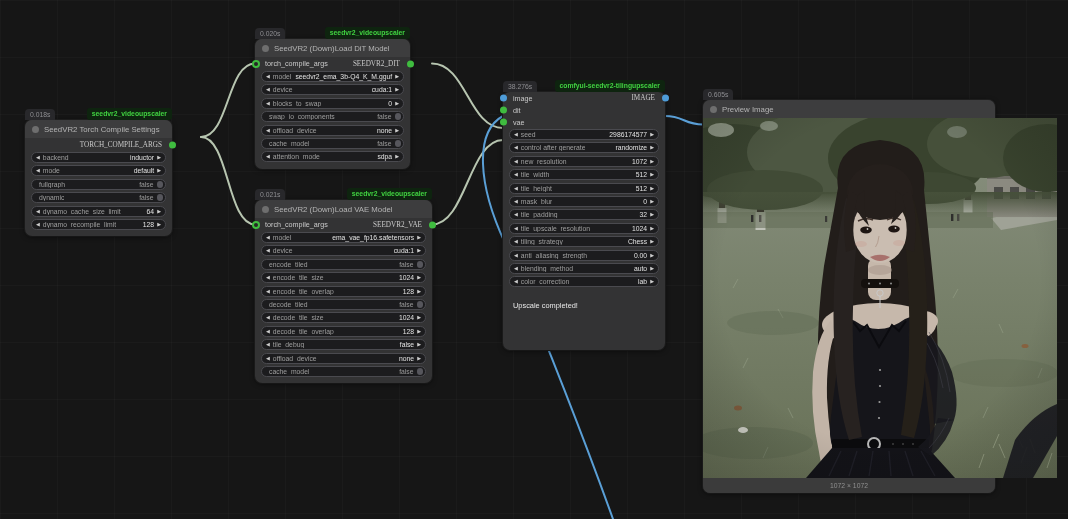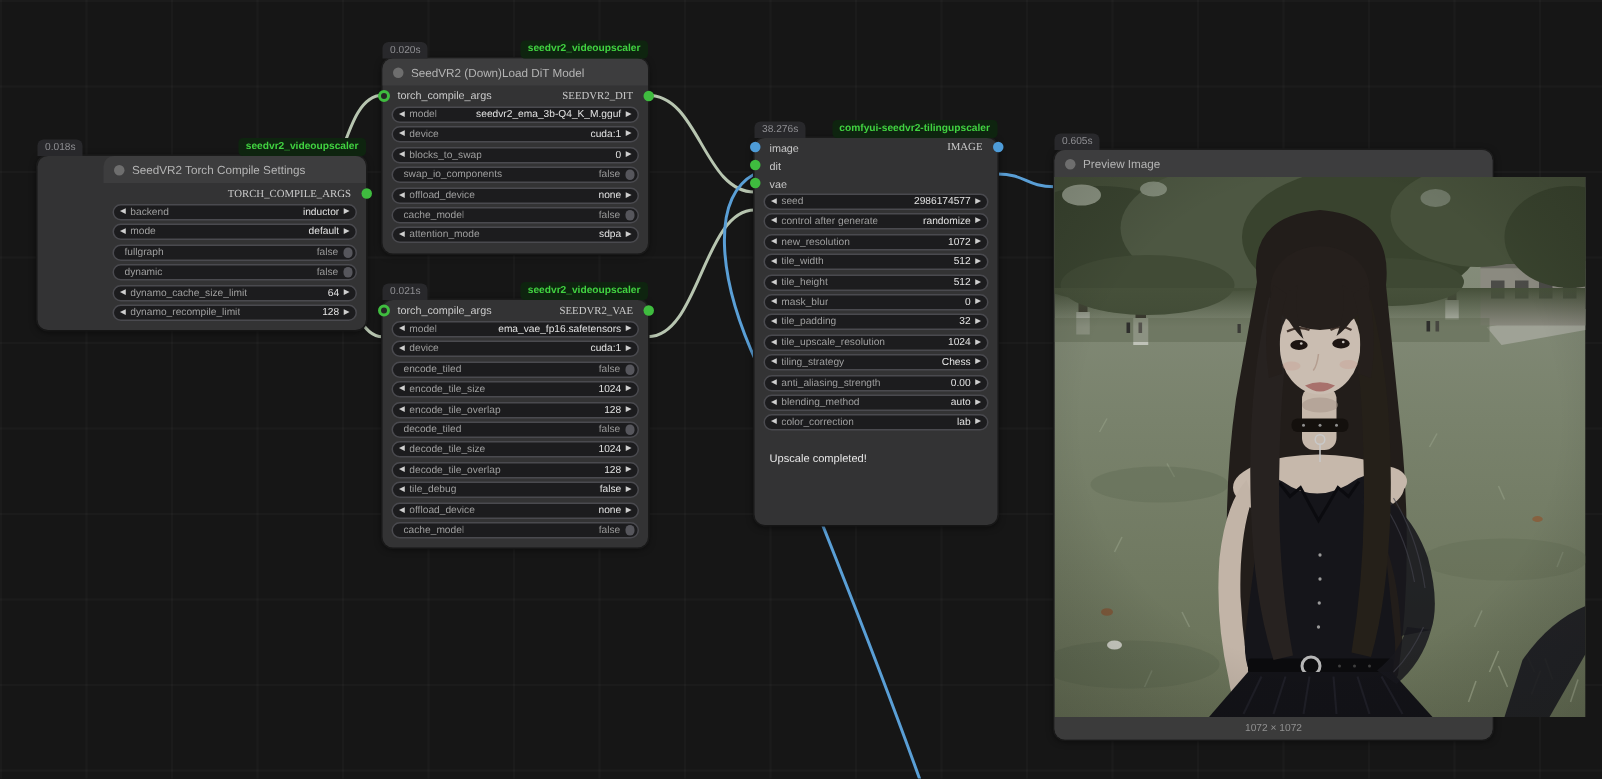--- a/index.html
+++ b/index.html
@@ -55,21 +55,21 @@
 
 <svg class="wires" width="1068" height="519">
   <path d="M 201 137 C 229 137 227 63.5 255 63.5" stroke="#b7c5b0" stroke-width="2" fill="none" stroke-linecap="round"></path>
   <path d="M 201 137 C 229 137 227 224.5 255 224.5" stroke="#b7c5b0" stroke-width="2" fill="none" stroke-linecap="round"></path>
   <path d="M 432 63.5 C 466 63.5 469 128 503 128" stroke="#b7c5b0" stroke-width="2" fill="none" stroke-linecap="round"></path>
   <path d="M 432 224.5 C 466 224.5 469 140 503 140" stroke="#b7c5b0" stroke-width="2" fill="none" stroke-linecap="round"></path>
   <path d="M 665 116 C 684 116 684 124.5 703 124.5" stroke="#5a9fd6" stroke-width="2" fill="none" stroke-linecap="round"></path>
   <path d="M 503 116 C 474 132 478 185 505 243 C 532 308 581 430 613 519" stroke="#5a9fd6" stroke-width="2" fill="none" stroke-linecap="round"></path>
 </svg>
 
-<div class="node" style="left:25px;top:104px;width:175px;padding-left:44px;">
+<div class="node" style="left:25px;top:120px;width:147px;">
   <div class="badge">0.018s</div>
   <div class="tag">seedvr2_videoupscaler</div>
   <div class="node-title">
     <span class="tdot"></span>
     <span>SeedVR2 Torch Compile Settings</span>
   </div>
   <div class="slotrow">
     <span class="out-label">TORCH_COMPILE_ARGS</span>
     <span class="dot out green"></span>
   </div>
@@ -105,21 +105,21 @@
       <div class="widget number">
         <span class="arr">◀</span>
         <span class="wlabel">dynamo_recompile_limit</span>
         <span class="wvalue">128</span>
         <span class="arr">▶</span>
       </div>
     </div>
   <div style="height:4px"></div>
 </div>
 
-<div class="node" style="left:255px;top:39px;width:177px;">
+<div class="node" style="left:255px;top:39px;width:155px;">
   <div class="badge">0.020s</div>
   <div class="tag">seedvr2_videoupscaler</div>
   <div class="node-title">
     <span class="tdot"></span>
     <span>SeedVR2 (Down)Load DiT Model</span>
   </div>
   <div class="slotrow">
     <span class="dot in ring"></span>
     <span>torch_compile_args</span>
     <span class="out-label">SEEDVR2_DIT</span>
@@ -166,20 +166,24 @@
         <span class="wvalue">sdpa</span>
         <span class="arr">▶</span>
       </div>
     </div>
   <div style="height:4px"></div>
 </div>
 
 <div class="node" style="left:255px;top:200px;width:177px;">
   <div class="badge">0.021s</div>
   <div class="tag">seedvr2_videoupscaler</div>
+  <div class="node-title">
+    <span class="tdot"></span>
+    <span>SeedVR2 (Down)Load VAE Model</span>
+  </div>
   <div class="slotrow">
     <span class="dot in ring"></span>
     <span>torch_compile_args</span>
     <span class="out-label">SEEDVR2_VAE</span>
     <span class="dot out green"></span>
   </div>
   <div class="widgets">
       <div class="widget combo">
         <span class="arr">◀</span>
         <span class="wlabel">model</span>

